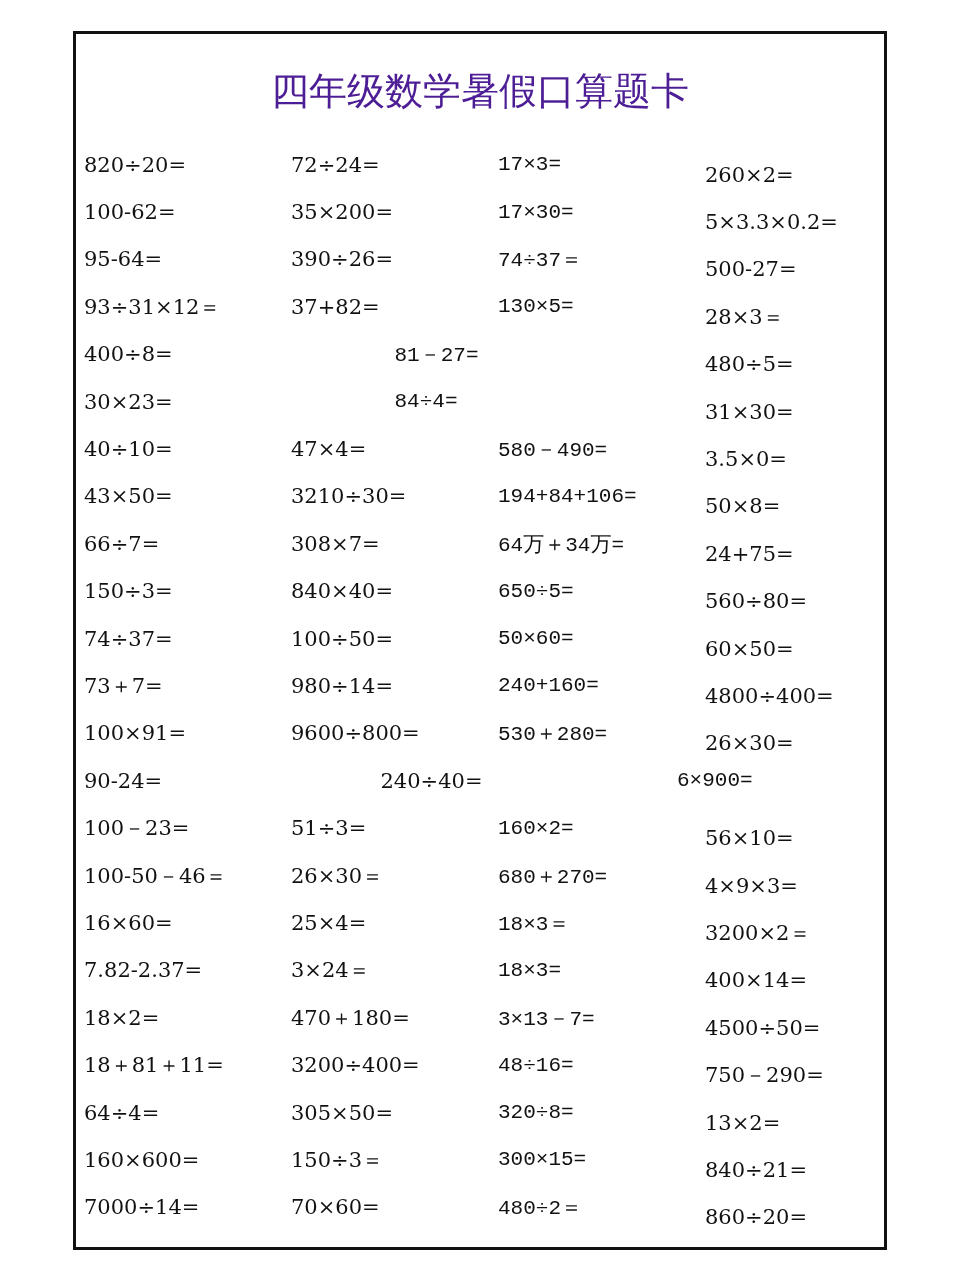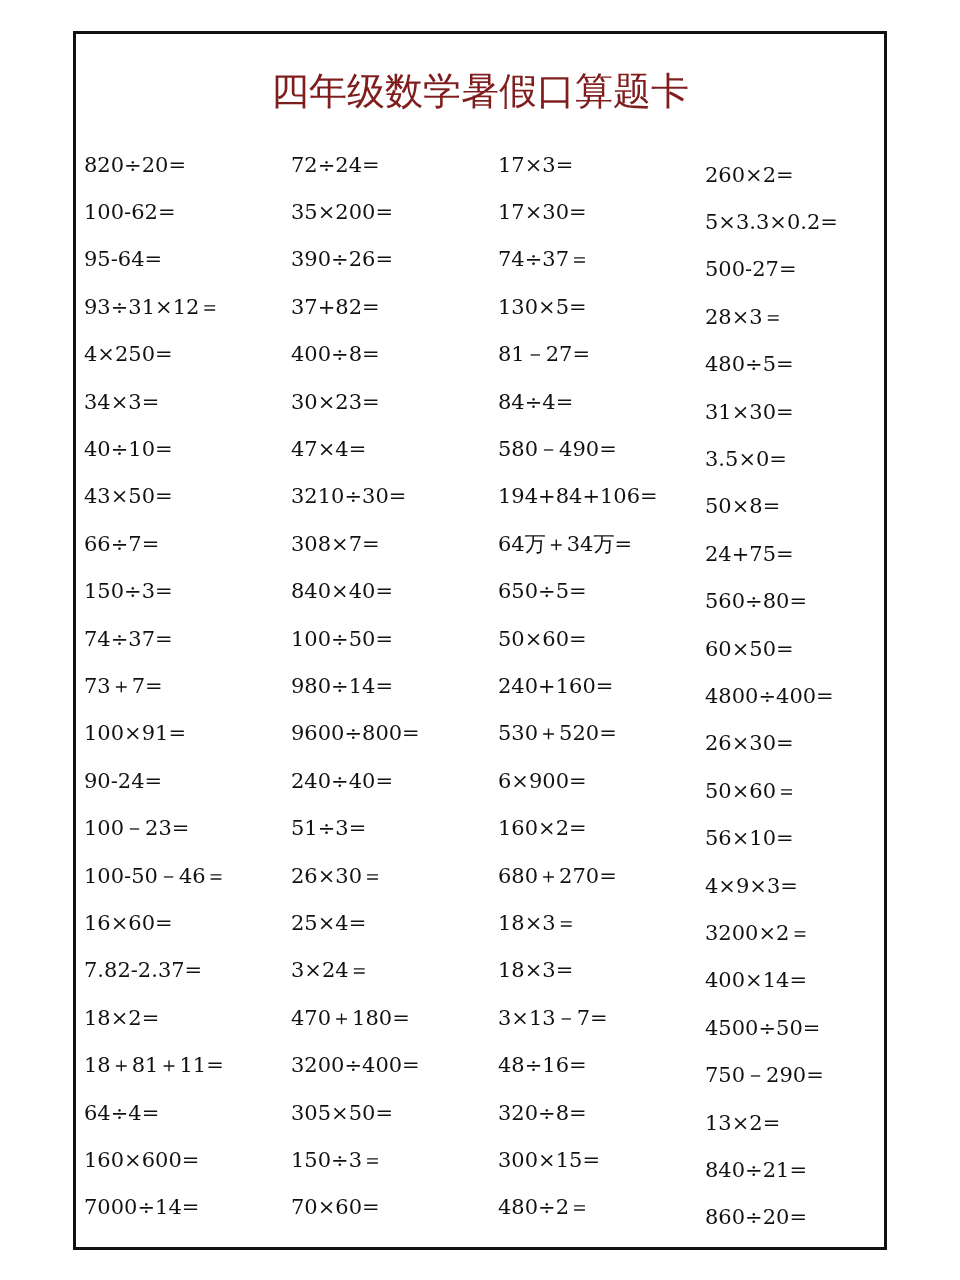--- a/index.html
+++ b/index.html
@@ -25,21 +25,21 @@
   }
   .title {
     position: absolute;
     left: 0;
     right: 0;
     top: 34px;
     text-align: center;
     font-family: "DejaVu Sans", sans-serif;
     font-size: 38px;
     line-height: 46px;
-    color: #7f1d1d;
+    color: #4c1d95;
     letter-spacing: 0px;
     font-weight: normal;
   }
   .grid {
     position: absolute;
     left: 8px;
     top: 107px;
     width: 800px;
   }
   .row {
@@ -49,21 +49,21 @@
     justify-content: space-between;
   }
   .cell {
     font-family: "DejaVu Serif", "Liberation Serif", serif;
     font-size: 21px;
     color: #111111;
     white-space: nowrap;
   }
   .c0 { width: 207px; }
   .c1 { width: 207px; }
-  .c2 { width: 207px; }
+  .c2 { width: 207px; font-family: Liberation Mono, monospace; }
   .c3 { width: 179px; margin-top: 20px; }
 </style>
 </head>
 <body>
 
 <div class="sheet">
   <div class="title">四年级数学暑假口算题卡</div>
   <div class="grid" id="grid">
       <div class="row">
         <div class="cell c0">820÷20=</div>
@@ -83,27 +83,25 @@
         <div class="cell c2">74÷37＝</div>
         <div class="cell c3">500-27=</div>
       </div>
       <div class="row">
         <div class="cell c0">93÷31×12＝</div>
         <div class="cell c1">37+82=</div>
         <div class="cell c2">130×5=</div>
         <div class="cell c3">28×3＝</div>
       </div>
       <div class="row">
-        <div class="cell c0">4×250=</div>
         <div class="cell c1">400÷8=</div>
         <div class="cell c2">81－27=</div>
         <div class="cell c3">480÷5=</div>
       </div>
       <div class="row">
-        <div class="cell c0">34×3=</div>
         <div class="cell c1">30×23=</div>
         <div class="cell c2">84÷4=</div>
         <div class="cell c3">31×30=</div>
       </div>
       <div class="row">
         <div class="cell c0">40÷10=</div>
         <div class="cell c1">47×4=</div>
         <div class="cell c2">580－490=</div>
         <div class="cell c3">3.5×0=</div>
       </div>
@@ -133,28 +131,27 @@
       </div>
       <div class="row">
         <div class="cell c0">73＋7=</div>
         <div class="cell c1">980÷14=</div>
         <div class="cell c2">240+160=</div>
         <div class="cell c3">4800÷400=</div>
       </div>
       <div class="row">
         <div class="cell c0">100×91=</div>
         <div class="cell c1">9600÷800=</div>
-        <div class="cell c2">530＋520=</div>
+        <div class="cell c2">530＋280=</div>
         <div class="cell c3">26×30=</div>
       </div>
       <div class="row">
         <div class="cell c0">90-24=</div>
         <div class="cell c1">240÷40=</div>
         <div class="cell c2">6×900=</div>
-        <div class="cell c3">50×60＝</div>
       </div>
       <div class="row">
         <div class="cell c0">100－23=</div>
         <div class="cell c1">51÷3=</div>
         <div class="cell c2">160×2=</div>
         <div class="cell c3">56×10=</div>
       </div>
       <div class="row">
         <div class="cell c0">100-50－46＝</div>
         <div class="cell c1">26×30＝</div>

